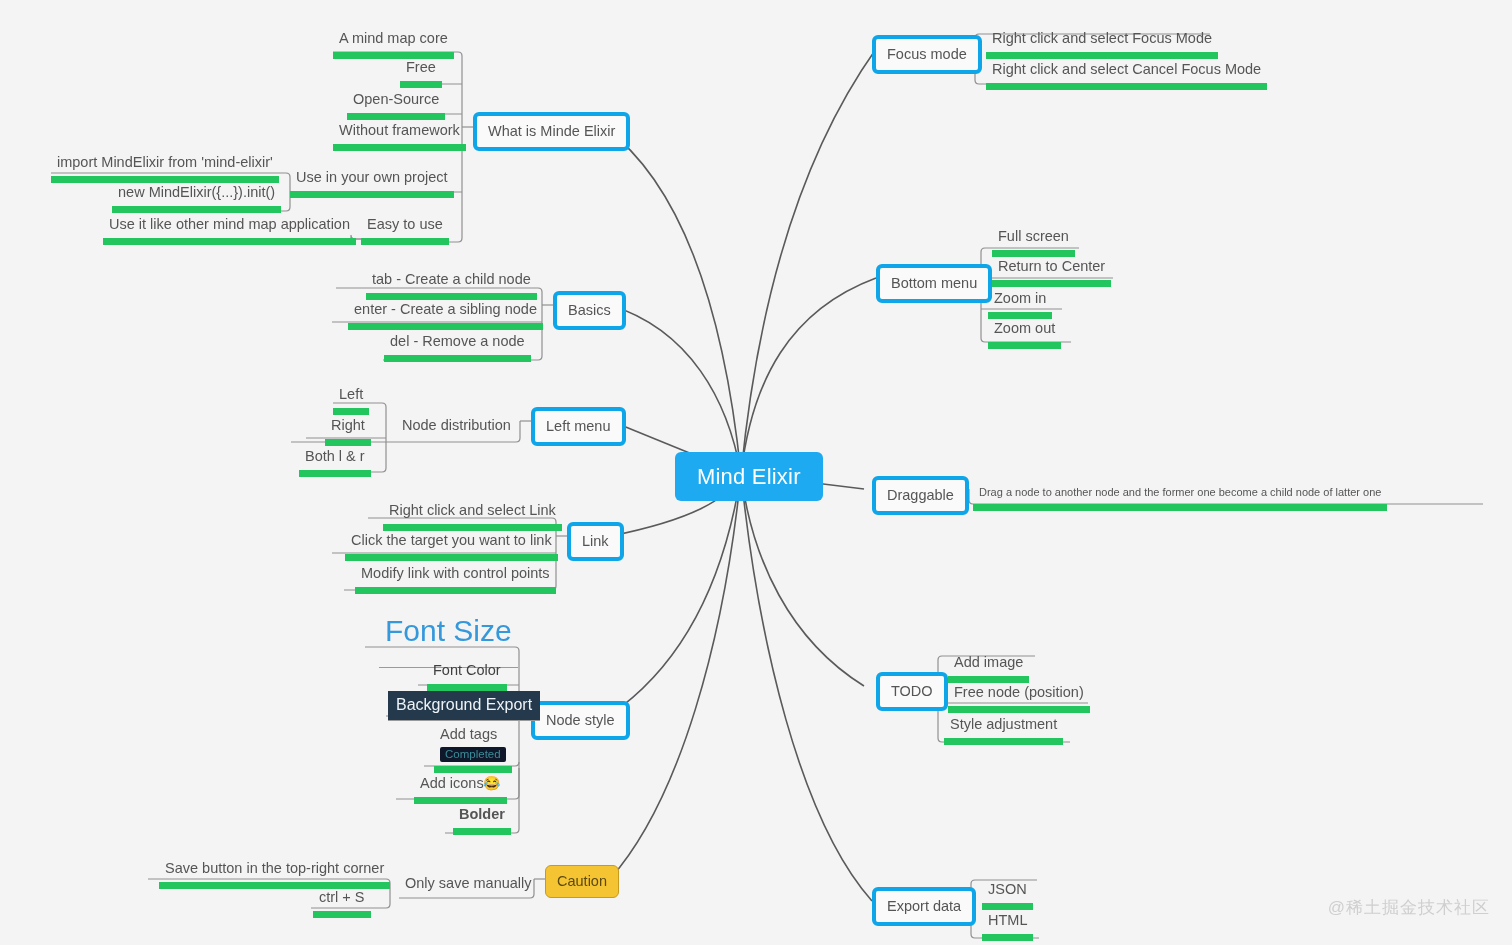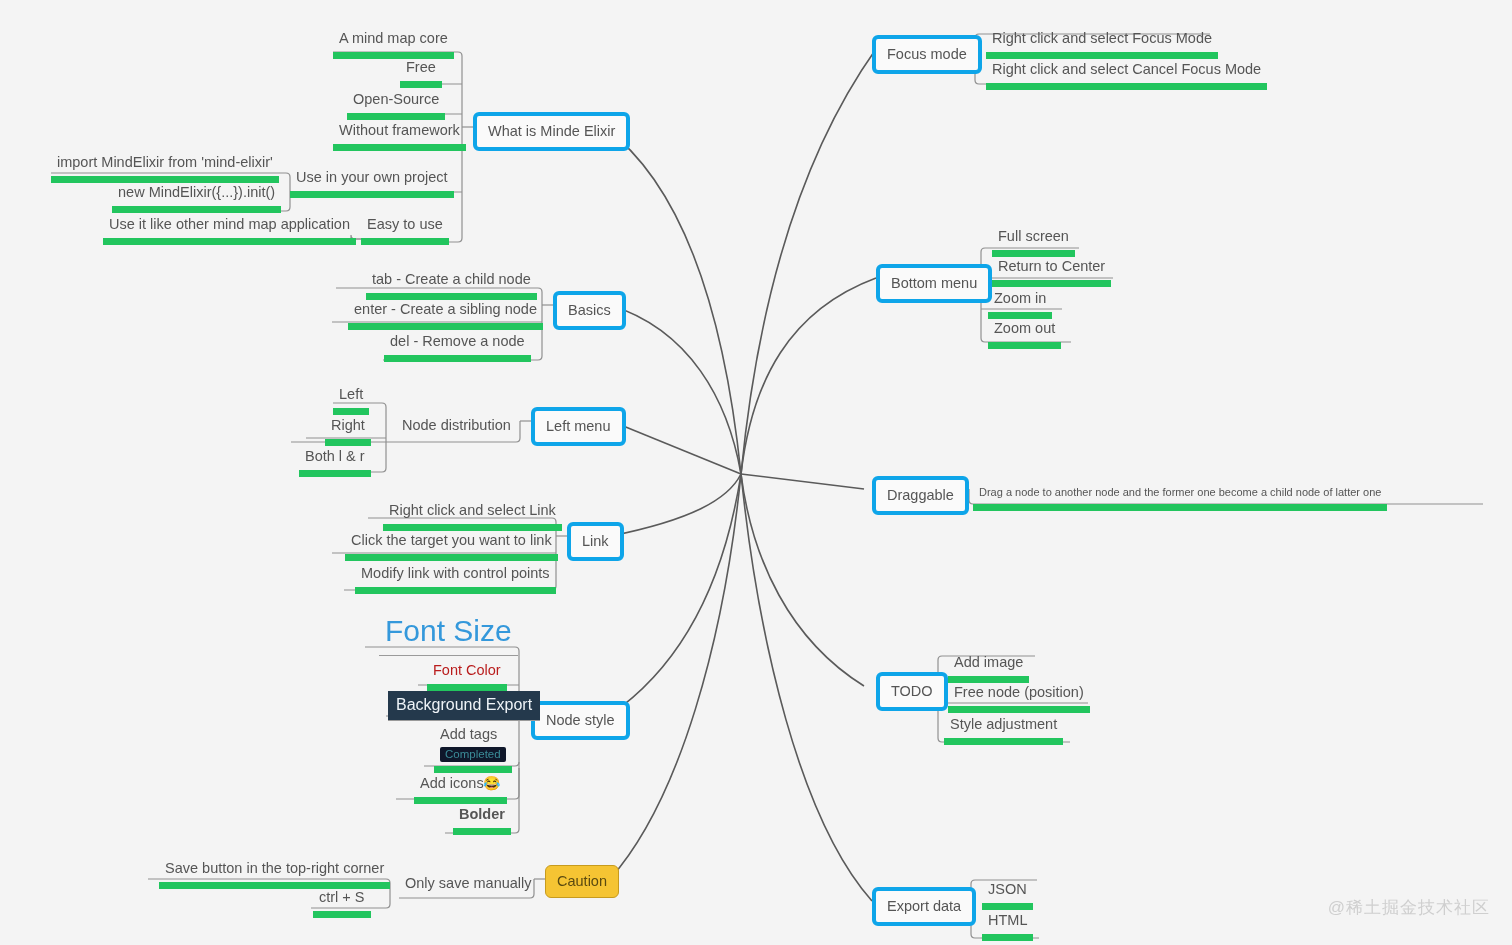--- a/index.html
+++ b/index.html
@@ -47,24 +47,24 @@
   .n-leaf {
     font-size: 14.5px;
     padding: 3px 6px 5px 6px;
     border-bottom: 7px solid #22c55e;
   }
   .n-leaf.noline { border-bottom: none; }
   
   .n-fontsize {
     font-size: 30px;
     color: #3498db;
-    padding: 2px 6px 6px 6px;
+    padding: 2px 6px 18px 6px;
     border-bottom: 1px solid #9a9a9a;
   }
-  .n-fontcolor { color: #b91c1c; }
+  .n-fontcolor { color: #404040; }
   .n-bgcolor {
     background: #24394c;
     color: #eef3f7;
     padding: 5px 8px 6px 8px;
     border-bottom: 1px solid #9a9a9a;
   }
   .n-bolder { font-weight: bold; color: #555; }
   .n-caution {
     background: #f5c433;
     border: 1px solid #c79b1e;
@@ -191,20 +191,21 @@
 
       <path d="M545,879 H534"></path>
       <path d="M534,879 V894 Q534,898 530,898 H399"></path>
 
       <path d="M390,883 V904"></path>
       <path d="M390,883 Q390,879 386,879 H148"></path>
       <path d="M390,904 Q390,908 386,908 H311"></path>
     </g>
   </svg>
 
+  <div class="node n-root" style="left:675px; top:452px;">Mind Elixir</div>
 
   <div class="node n-2" style="left:473px; top:112px;">What is Minde Elixir</div>
 
   <div class="node n-leaf" style="left:333px; top:27px;">A mind map core</div>
   <div class="node n-leaf" style="left:400px; top:56px;">Free</div>
   <div class="node n-leaf" style="left:347px; top:88px;">Open-Source</div>
   <div class="node n-leaf" style="left:333px; top:119px;">Without framework</div>
   <div class="node n-leaf" style="left:290px; top:166px;">Use in your own project</div>
   <div class="node n-leaf" style="left:361px; top:213px;">Easy to use</div>
 

